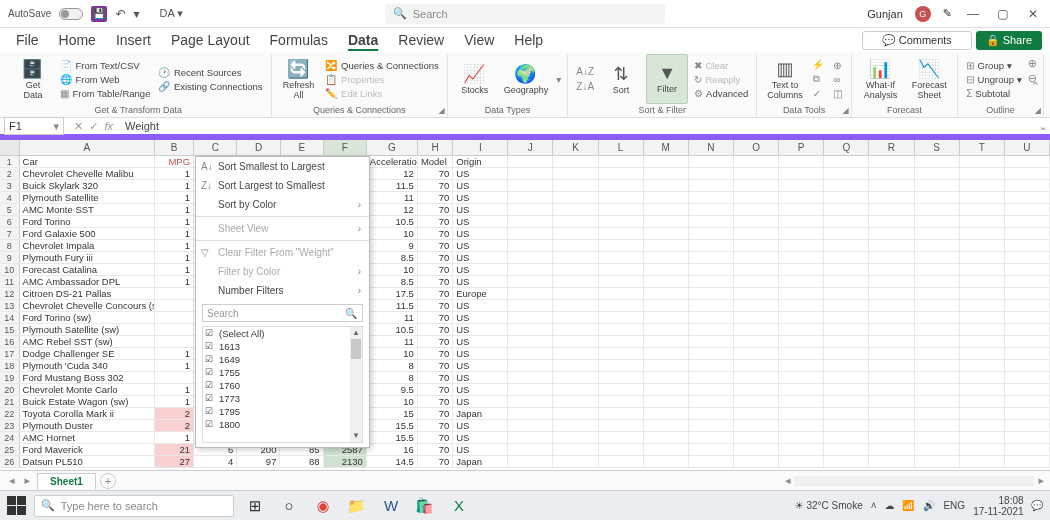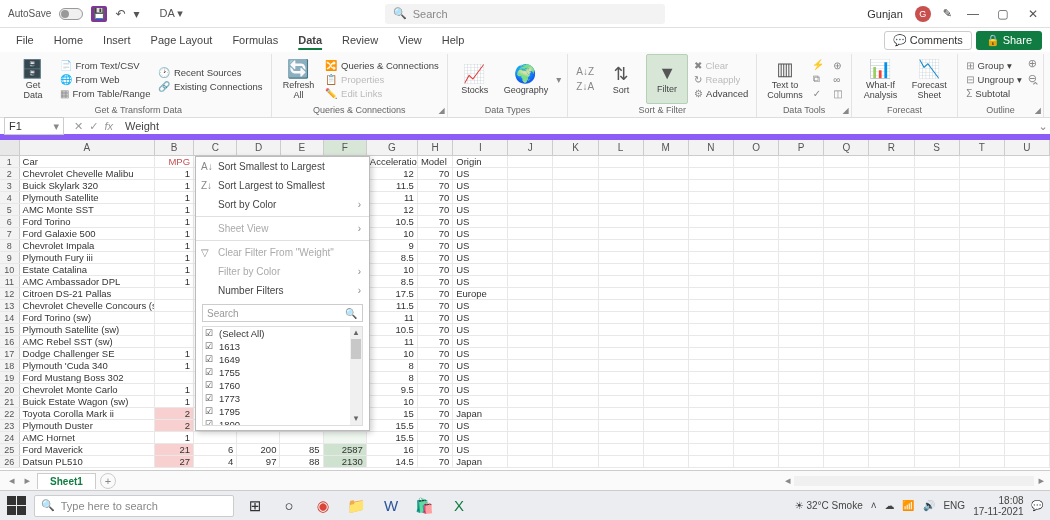--- a/index.html
+++ b/index.html
@@ -14,24 +14,24 @@
 .titlebar .save-ic { width:16px; height:16px; background:#7e3794; border-radius:2px; display:inline-flex;align-items:center;justify-content:center;color:#fff;font-size:10px;}
 .titlebar .undo-ic, .titlebar .dd-ic { color:#555; font-size:12px;}
 .titlebar .docname { margin-left: 12px; font-size: 11px; color:#555;}
 .titlebar .search { margin: 0 auto; width: 280px; height: 20px; background: #f3f3f3; border-radius: 3px; display: flex; align-items: center; padding: 0 8px; color: #888; gap:6px;}
 .titlebar .right { display: flex; align-items: center; gap: 12px; }
 .avatar { width: 16px; height: 16px; background: #c94f4f; border-radius: 50%; color:#fff; font-size:9px; display:inline-flex;align-items:center;justify-content:center;}
 .winbtn { width:18px; text-align:center; color:#555; font-size:12px;}
 
 
 .menutabs { height: 24px; display: flex; align-items: center; padding: 0 8px; gap: 4px; }
-.menutabs .tab { padding: 4px 8px; font-size: 11px; color: #444; cursor:pointer;}
+.menutabs .tab { padding: 4px 8px; font-size: 14px; color: #444; cursor:pointer;}
 .menutabs .tab.active { text-decoration: underline; text-decoration-thickness: 2px; text-underline-offset: 4px; text-decoration-color: #107c41; font-weight:600;}
 .menutabs .spacer { flex:1; }
-.menutabs .comments { border:1px solid #ccc; padding:2px 8px; border-radius:3px; font-size:11px;}
+.menutabs .comments { border:1px solid #ccc; padding:2px 19px; border-radius:3px; font-size:11px;}
 .menutabs .share { background:#107c41; color:#fff; padding:3px 10px; border-radius:3px; font-size:11px;}
 
 
 .ribbon { height: 66px; background: #fafafa; border-bottom: 1px solid #ddd; display: flex; padding: 2px 6px 0; }
 .rgroup { display:flex; flex-direction:column; border-right:1px solid #e3e3e3; padding: 0 6px; position:relative;}
 .rgroup .items { display:flex; gap:4px; flex:1;}
 .rgroup .glabel { font-size: 9px; color:#666; text-align:center; padding:1px 0 2px;}
 .rbtn-lg { display:flex; flex-direction:column; align-items:center; justify-content:center; padding:2px 4px; min-width:42px; gap:1px;}
 .rbtn-lg .ric { font-size:18px; color:#555;}
 .rbtn-lg .rlbl { font-size:9px; color:#444; text-align:center; line-height:1.1;}
@@ -69,21 +69,21 @@
 .filter-dd-ic{position:absolute;right:1px;top:1px;width:10px;height:10px;border:1px solid #999;font-size:8px;line-height:8px;text-align:center;color:#333;}
 
 
 .filter-panel { position:absolute; left:195px; top:16px; width:175px; background:#fff; border:1px solid #bbb; box-shadow:2px 2px 6px rgba(0,0,0,0.2); z-index:50; font-size:10px;}
 .fp-item { padding:4px 10px 4px 22px; position:relative; color:#444;}
 .fp-item.dis{color:#aaa;}
 .fp-item .arrow{position:absolute;right:8px;color:#888;}
 .fp-item .pic{position:absolute;left:5px;font-size:10px;color:#888;}
 .fp-sep{height:1px;background:#e0e0e0;margin:2px 0;}
 .fp-search{margin:4px 6px;height:18px;border:1px solid #ccc;display:flex;align-items:center;padding:0 4px;color:#999;justify-content:space-between;}
-.fp-list{height:100px;overflow:hidden;position:relative;margin:0 6px 4px 6px;border:1px solid #ddd;}
+.fp-list{height:117px;overflow:hidden;position:relative;margin:0 6px 4px 6px;border:1px solid #ddd;}
 .fp-li{padding:1px 2px 1px 16px;position:relative;font-size:9.5px;color:#333;}
 .fp-li::before{content:"☑";position:absolute;left:2px;font-size:9px;color:#555;}
 .fp-scroll{position:absolute;right:0;top:0;bottom:0;width:12px;background:#f0f0f0;}
 .fp-scroll .thumb{position:absolute;top:12px;width:10px;left:1px;height:20px;background:#c8c8c8;}
 .fp-scroll .arr{position:absolute;width:12px;height:12px;text-align:center;font-size:9px;color:#666;}
 .fp-scroll .up{top:0;} .fp-scroll .dn{bottom:0;}
 .fp-btns{display:flex;justify-content:flex-end;gap:8px;padding:6px;border-top:1px solid #e0e0e0;}
 .fp-btn{width:54px;height:18px;border:1px solid #bbb;text-align:center;line-height:16px;font-size:10px;background:#f8f8f8;}
 
 
@@ -582,21 +582,21 @@
         <div class="cell cw-rest"></div>
         <div class="cell cw-rest"></div>
         <div class="cell cw-rest"></div>
         <div class="cell cw-rest"></div>
         <div class="cell cw-rest"></div>
         <div class="cell cw-rest"></div>
         <div class="cell cw-rest"></div>
       </div>
       <div class="row">
         <div class="rh">10</div>
-  <div class="cell cw-a">Estate Catalina</div>
+  <div class="cell cw-a">Forecast Catalina</div>
   <div class="cell r cw-b">1</div>
   <div class="cell r cw-c"></div>
   <div class="cell r cw-d"></div>
   <div class="cell r cw-e"></div>
   <div class="cell r cw-f sel-col"></div>
   <div class="cell r cw-g">10</div>
   <div class="cell r cw-h">70</div>
   <div class="cell cw-i">US</div>
         <div class="cell cw-rest"></div>
         <div class="cell cw-rest"></div>

